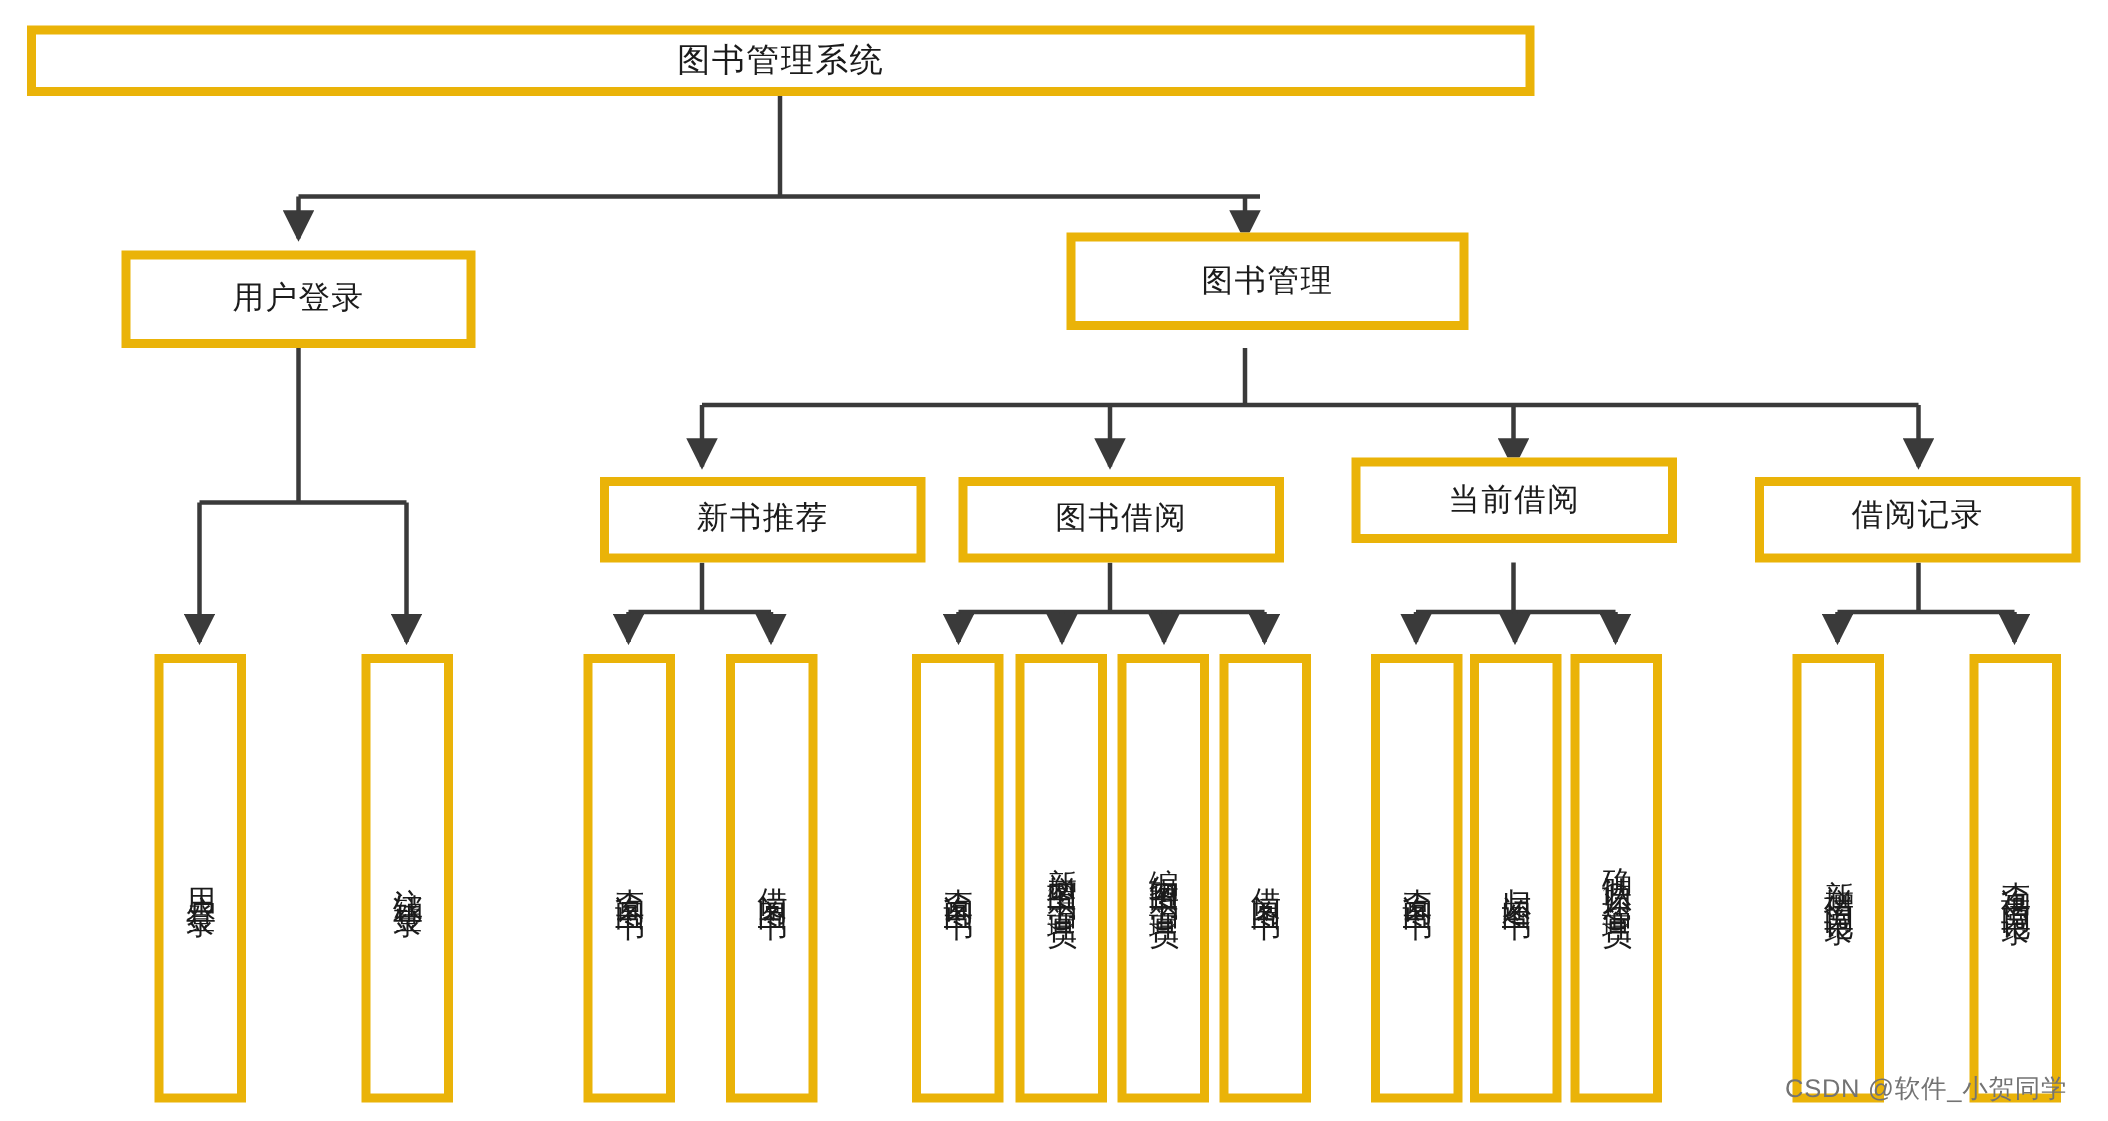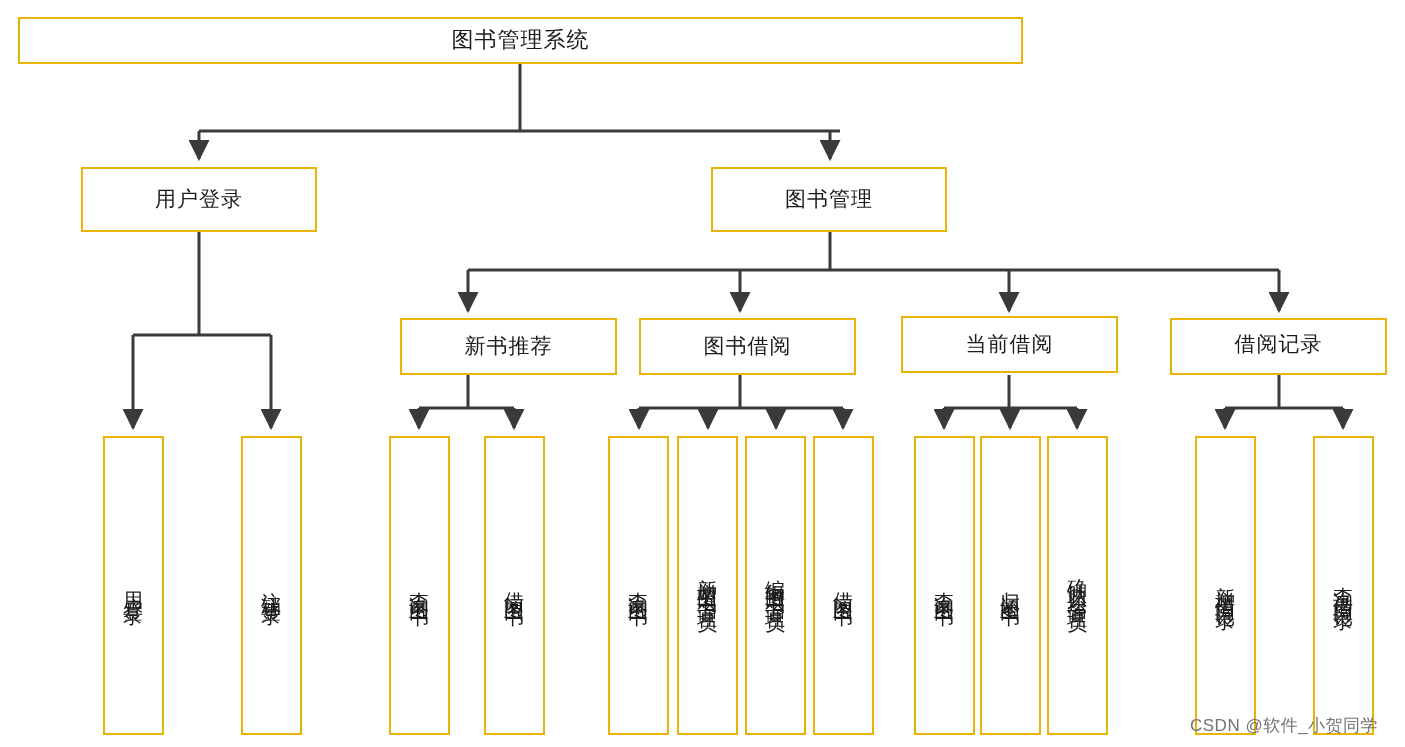--- a/index.html
+++ b/index.html
@@ -22,21 +22,21 @@
     position: absolute;
     left: 0;
     top: 0;
     width: 1405px;
     height: 747px;
     pointer-events: none;
   }
   .node {
     position: absolute;
     box-sizing: border-box;
-    border: 2px solid #eab308;
+    border: 6px solid #eab308;
     background: #ffffff;
     display: flex;
     align-items: center;
     justify-content: center;
     color: #1b1b1b;
     font-size: 21px;
     line-height: 1.28;
     letter-spacing: 1px;
     white-space: nowrap;
   }
@@ -121,31 +121,31 @@
     </g>
   </svg>
 
   <div class="node root" style="left:18px; top:17px; width:1005px; height:47px;">
     <span>图书管理系统</span>
   </div>
 
   <div class="node level2" style="left:81px; top:167px; width:236px; height:65px;">
     <span>用户登录</span>
   </div>
-  <div class="node level2" style="left:711px; top:167px; width:236px; height:65px;font-family:Liberation Serif, serif;">
+  <div class="node level2" style="left:711px; top:155px; width:268px; height:65px;font-family:Liberation Serif, serif;">
     <span>图书管理</span>
   </div>
 
   <div class="node level3" style="left:360px; top:318px; width:217px; height:57px;margin-left:40px;">
     <span>新书推荐</span>
   </div>
   <div class="node level3" style="left:595px; top:318px; width:217px; height:57px;margin-left:44px;">
     <span>图书借阅</span>
   </div>
-  <div class="node level3" style="left:901px; top:316px; width:217px; height:57px;font-family:Liberation Serif, serif;">
+  <div class="node level3" style="left:901px; top:305px; width:217px; height:57px;font-family:Liberation Serif, serif;">
     <span>当前借阅</span>
   </div>
   <div class="node level3" style="left:1170px; top:318px; width:217px; height:57px;font-family:Liberation Mono, monospace;">
     <span>借阅记录</span>
   </div>
 
   <div class="node leaf" style="left:103px; top:436px; width:61px; height:299px;">
     <span class="vtext">用户登录</span>
   </div>
   <div class="node leaf" style="left:241px; top:436px; width:61px; height:299px;">

